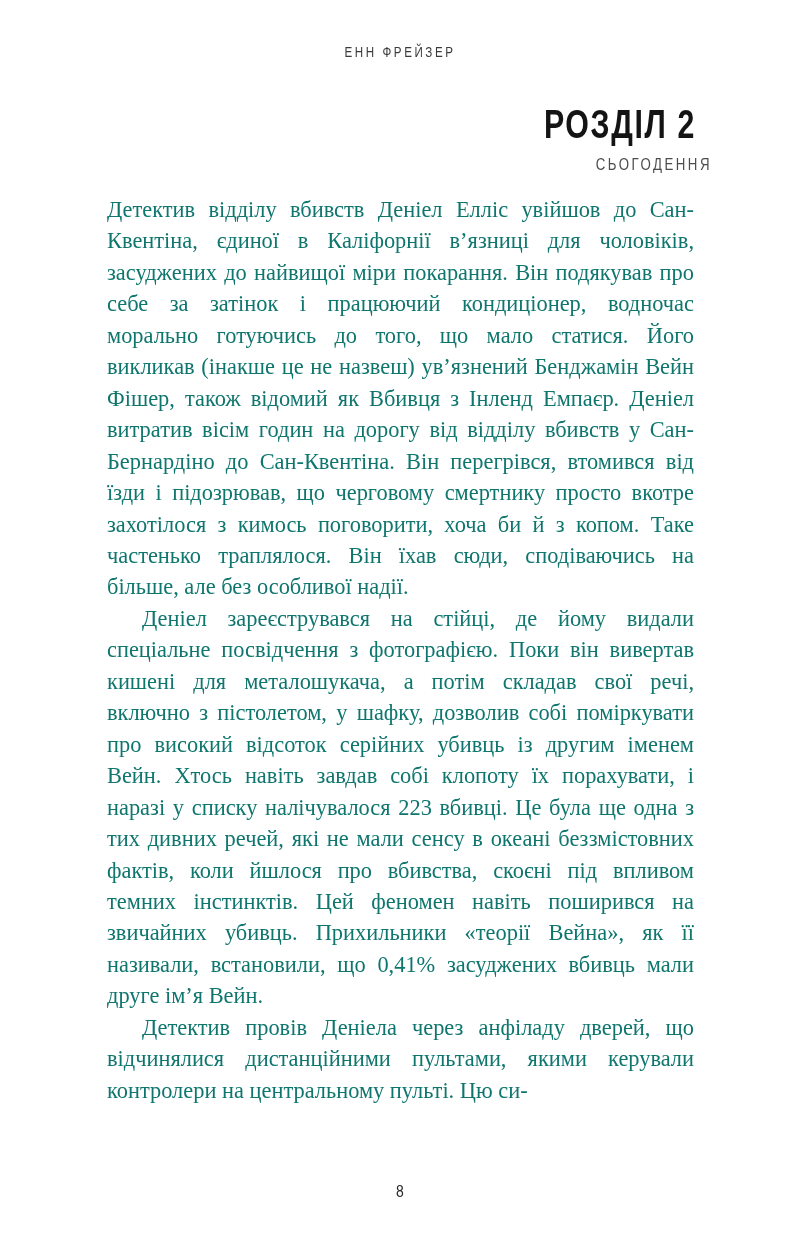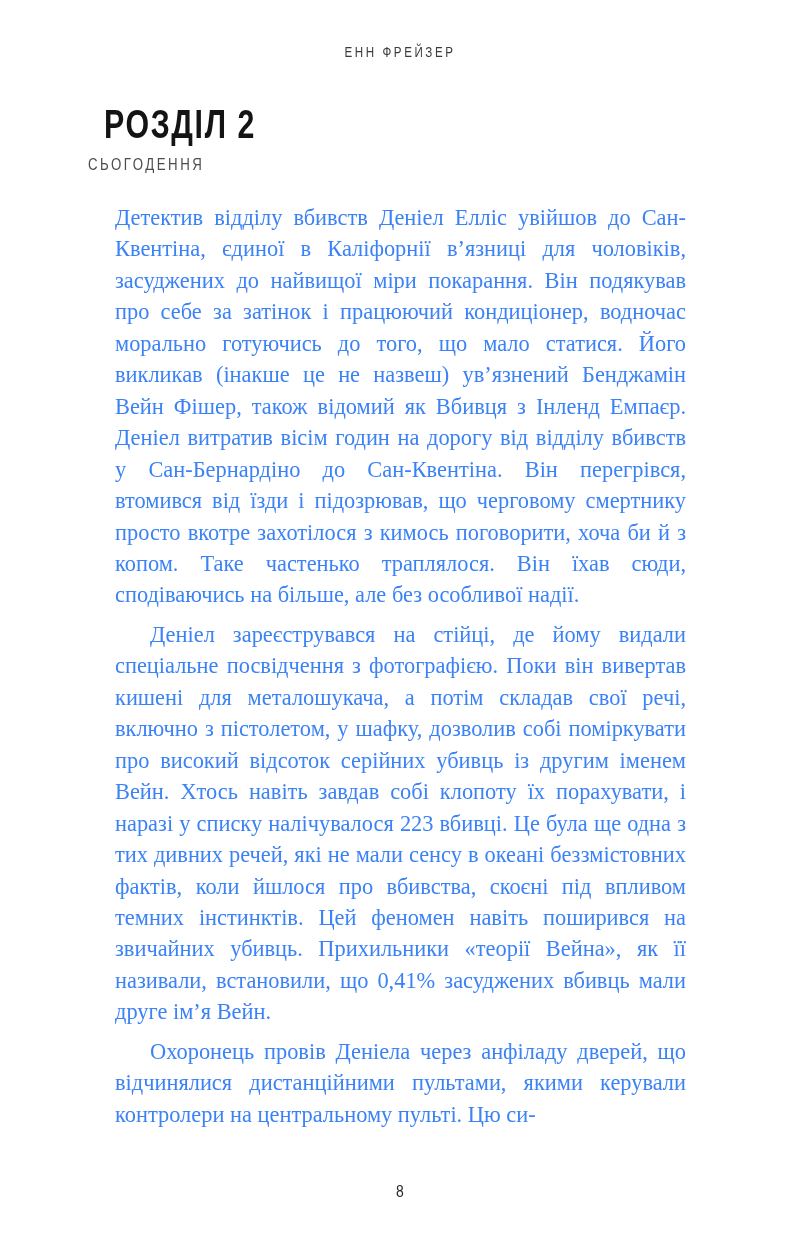--- a/index.html
+++ b/index.html
@@ -41,21 +41,21 @@
     transform-origin: center center;
     white-space: nowrap;
   }
 
   
   .chapter-head {
     position: absolute;
     top: 104px;
     left: 0;
     width: 800px;
-    text-align: left;
+    text-align: right;
   }
   .chapter-title {
     font-family: "Liberation Sans", "DejaVu Sans", sans-serif;
     font-size: 41px;
     font-weight: 700;
     letter-spacing: 2.2px;
     color: #141414;
     line-height: 1.02;
     text-transform: uppercase;
     transform: scaleX(0.74);
@@ -76,28 +76,28 @@
   }
 
   
   .body-text {
     position: absolute;
     top: 194px;
     left: 107px;
     width: 587px;
   }
   .body-text p {
-    margin: 8px;
+    margin: 0;
     font-size: 22.4px;
     line-height: 31.45px;
     text-align: justify;
     text-justify: inter-word;
     hyphens: manual;
     -webkit-hyphens: manual;
-    color: #3b82f6;
+    color: #0f766e;
     text-indent: 0;
   }
   .body-text p.indented {
     text-indent: 35px;
   }
   
   .body-text p.last-line-justify {
     text-align-last: left;
   }
 
@@ -124,18 +124,18 @@
   <div class="running-head">ЕНН ФРЕЙЗЕР</div>
 
   <div class="chapter-head">
     <div class="chapter-title">РОЗДІЛ 2</div>
     <div class="chapter-subtitle">СЬОГОДЕННЯ</div>
   </div>
 
   <div class="body-text">
     <p>Детектив відділу вбивств Деніел Елліс увійшов до Сан-Квентіна, єдиної в Каліфорнії в’язниці для чоловіків, засуджених до найвищої міри покарання. Він подякував про себе за затінок і працюючий кондиціонер, водночас морально готуючись до того, що мало статися. Його викликав (інакше це не назвеш) ув’язнений Бенджамін Вейн Фішер, також відомий як Вбивця з Інленд Емпаєр. Деніел витратив вісім годин на дорогу від відділу вбивств у Сан-Бернардіно до Сан-Квентіна. Він перегрівся, втомився від їзди і підозрював, що черговому смертнику просто вкотре захотілося з кимось поговорити, хоча би й з копом. Таке частенько траплялося. Він їхав сюди, сподіваючись на більше, але без особливої надії.</p>
     <p class="indented">Деніел зареєструвався на стійці, де йому видали спеціальне посвідчення з фотографією. Поки він вивертав кишені для металошукача, а потім складав свої речі, включно з пістолетом, у шафку, дозволив собі поміркувати про високий відсоток серійних убивць із другим іменем Вейн. Хтось навіть завдав собі клопоту їх порахувати, і наразі у списку налічувалося 223 вбивці. Це була ще одна з тих дивних речей, які не мали сенсу в океані беззмістовних фактів, коли йшлося про вбивства, скоєні під впливом темних інстинктів. Цей феномен навіть поширився на звичайних убивць. Прихильники «теорії Вейна», як її називали, встановили, що 0,41% засуджених вбивць мали друге ім’я Вейн.</p>
-    <p class="indented last-line-justify">Охоронець провів Деніела через анфіладу дверей, що відчинялися дистанційними пультами, якими керували контролери на центральному пульті. Цю си-</p>
+    <p class="indented last-line-justify">Детектив провів Деніела через анфіладу дверей, що відчинялися дистанційними пультами, якими керували контролери на центральному пульті. Цю си-</p>
   </div>
 
   <div class="folio">8</div>
 
 </div>
 
 </body></html>

